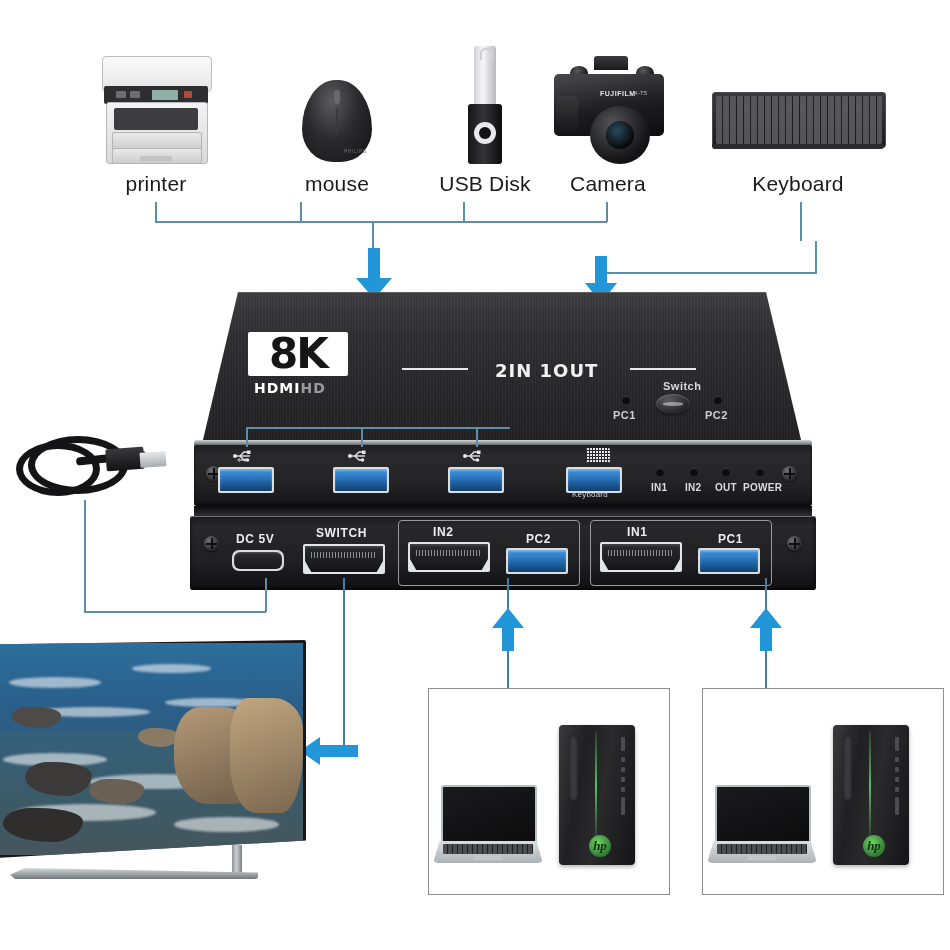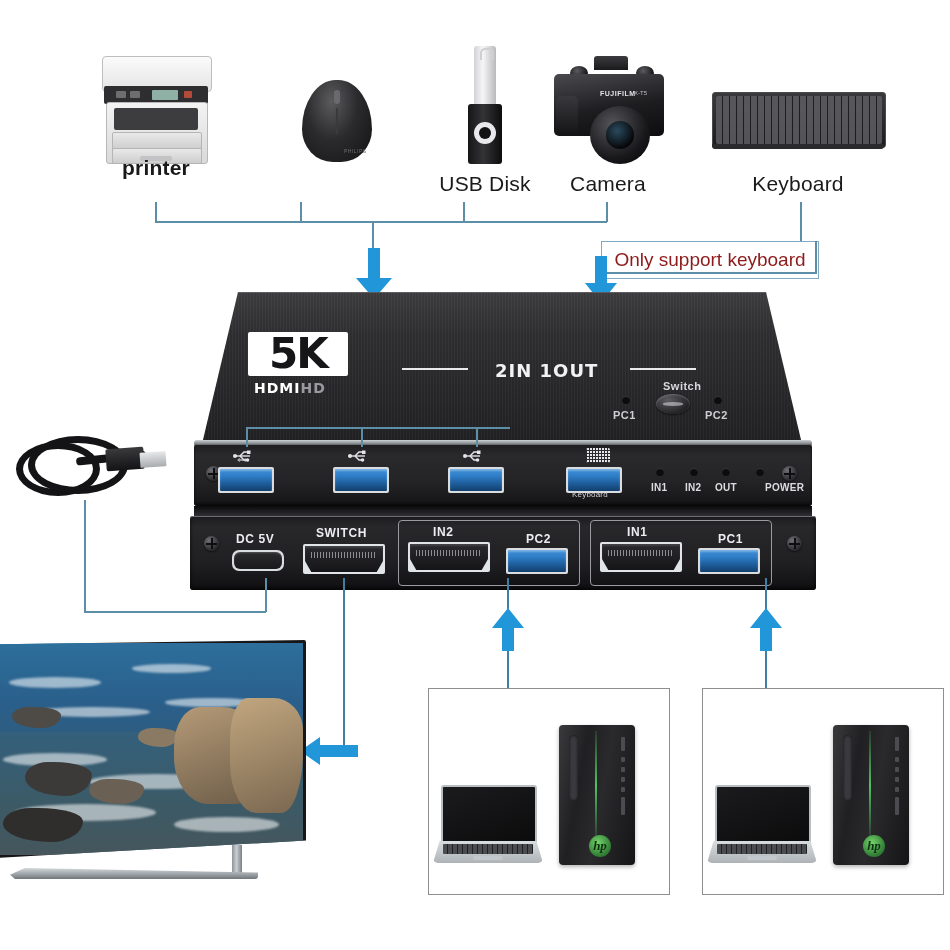--- a/index.html
+++ b/index.html
@@ -221,62 +221,60 @@
          background:linear-gradient(180deg,#39393d,#131315);"></div>
   </div>
 
   <div class="abs" style="left:712px;top:92px;width:172px;height:58px;">
     <div class="kb-body" style="left:0;top:0;width:172px;height:54px;">
       <div class="kb-keys"></div>
     </div>
     <div class="abs" style="left:0;top:52px;width:172px;height:5px;background:#2a2a2d;border-radius:0 0 3px 3px;"></div>
   </div>
 
-  <div class="dev-label abs" style="left:96px;top:156px;width:120px;font-weight:bold;">printer</div>
+  <div class="dev-label abs" style="left:96px;top:172px;width:120px;">printer</div>
+  <div class="dev-label abs" style="left:247px;top:172px;width:180px;">mouse</div>
   <div class="dev-label abs" style="left:395px;top:172px;width:180px;">USB Disk</div>
   <div class="dev-label abs" style="left:518px;top:172px;width:180px;">Camera</div>
   <div class="dev-label abs" style="left:708px;top:172px;width:180px;">Keyboard</div>
 
   <div class="line vline" style="left:155px;top:202px;height:20px;"></div>
   <div class="line vline" style="left:300px;top:202px;height:20px;"></div>
   <div class="line vline" style="left:463px;top:202px;height:20px;"></div>
   <div class="line vline" style="left:606px;top:202px;height:20px;"></div>
 
   <div class="line hline" style="left:155px;top:221px;width:452px;"></div>
 
   <div class="line vline" style="left:372px;top:221px;height:32px;"></div>
 
   <svg class="arrow" style="left:354px;top:248px;" width="40" height="52" viewBox="0 0 40 52">
     <polygon points="14,0 26,0 26,30 38,30 20,51 2,30 14,30" fill="#2196d8"></polygon>
   </svg>
   <div class="line vline" style="left:372px;top:296px;height:46px;"></div>
 
   <div class="line vline" style="left:800px;top:202px;height:39px;"></div>
-  <div class="warnbox" style="left:601px;top:241px;width:216px;height:36px;">
-    <span>Only support keyboard</span>
-  </div>
   <div class="line vline" style="left:815px;top:241px;height:32px;"></div>
   <div class="line hline" style="left:600px;top:272px;width:217px;"></div>
   <div class="line vline" style="left:600px;top:272px;height:-0px;"></div>
   <div class="line vline" style="left:600px;top:272px;height:16px;"></div>
 
   <svg class="arrow" style="left:583px;top:256px;" width="36" height="48" viewBox="0 0 36 48">
     <polygon points="12,0 24,0 24,27 34,27 18,47 2,27 12,27" fill="#2196d8"></polygon>
   </svg>
   <div class="line vline" style="left:600px;top:300px;height:145px;"></div>
 
   <div class="abs" style="left:190px;top:292px;width:626px;height:298px;">
 
     <div class="kvm-top" style="left:12px;top:0px;width:600px;height:152px;
                 clip-path:polygon(6% 0,94% 0,100% 100%,0 100%);">
       <div class="brush"></div>
     </div>
 
     <div class="logo4k" style="left:58px;top:40px;width:100px;height:44px;">
-      <b>5K</b>
+      <b>8K</b>
     </div>
     <div class="uhd" style="left:64px;top:88px;">
       <span class="a">HDMI</span><span class="b">HD</span>
     </div>
 
     <div class="brand2" style="left:305px;top:68px;">2IN 1OUT</div>
     <div class="brule" style="left:212px;top:76px;width:66px;"></div>
     <div class="brule" style="left:440px;top:76px;width:66px;"></div>
 
     <div class="swlabel" style="left:473px;top:88px;">Switch</div>
@@ -343,21 +341,21 @@
       </div>
     <div class="kbcap" style="left:382px;top:198px;">Keyboard</div>
 
     <div class="dot" style="left:466px;top:176px;width:8px;height:8px;"></div>
     <div class="dot" style="left:500px;top:176px;width:8px;height:8px;"></div>
     <div class="dot" style="left:532px;top:176px;width:8px;height:8px;"></div>
     <div class="dot" style="left:566px;top:176px;width:8px;height:8px;"></div>
     <div class="ledlab" style="left:461px;top:190px;">IN1</div>
     <div class="ledlab" style="left:495px;top:190px;">IN2</div>
     <div class="ledlab" style="left:525px;top:190px;text-align:right;">OUT</div>
-    <div class="ledlab" style="left:553px;top:190px;margin-left:22px;">POWER</div>
+    <div class="ledlab" style="left:553px;top:190px;">POWER</div>
 
     <div class="abs" style="left:4px;top:214px;width:618px;height:10px;background:linear-gradient(180deg,#0a0a0b,#303034);"></div>
 
     <div class="kvm-rear" style="left:0px;top:224px;width:626px;height:74px;"></div>
     <div class="screw" style="left:14px;top:244px;width:15px;height:15px;"></div>
     <div class="screw" style="left:597px;top:244px;width:15px;height:15px;"></div>
 
     <div class="portlab" style="left:46px;top:240px;">DC 5V</div>
     <div class="usbc" style="left:42px;top:258px;width:48px;height:17px;">
         <i></i>

